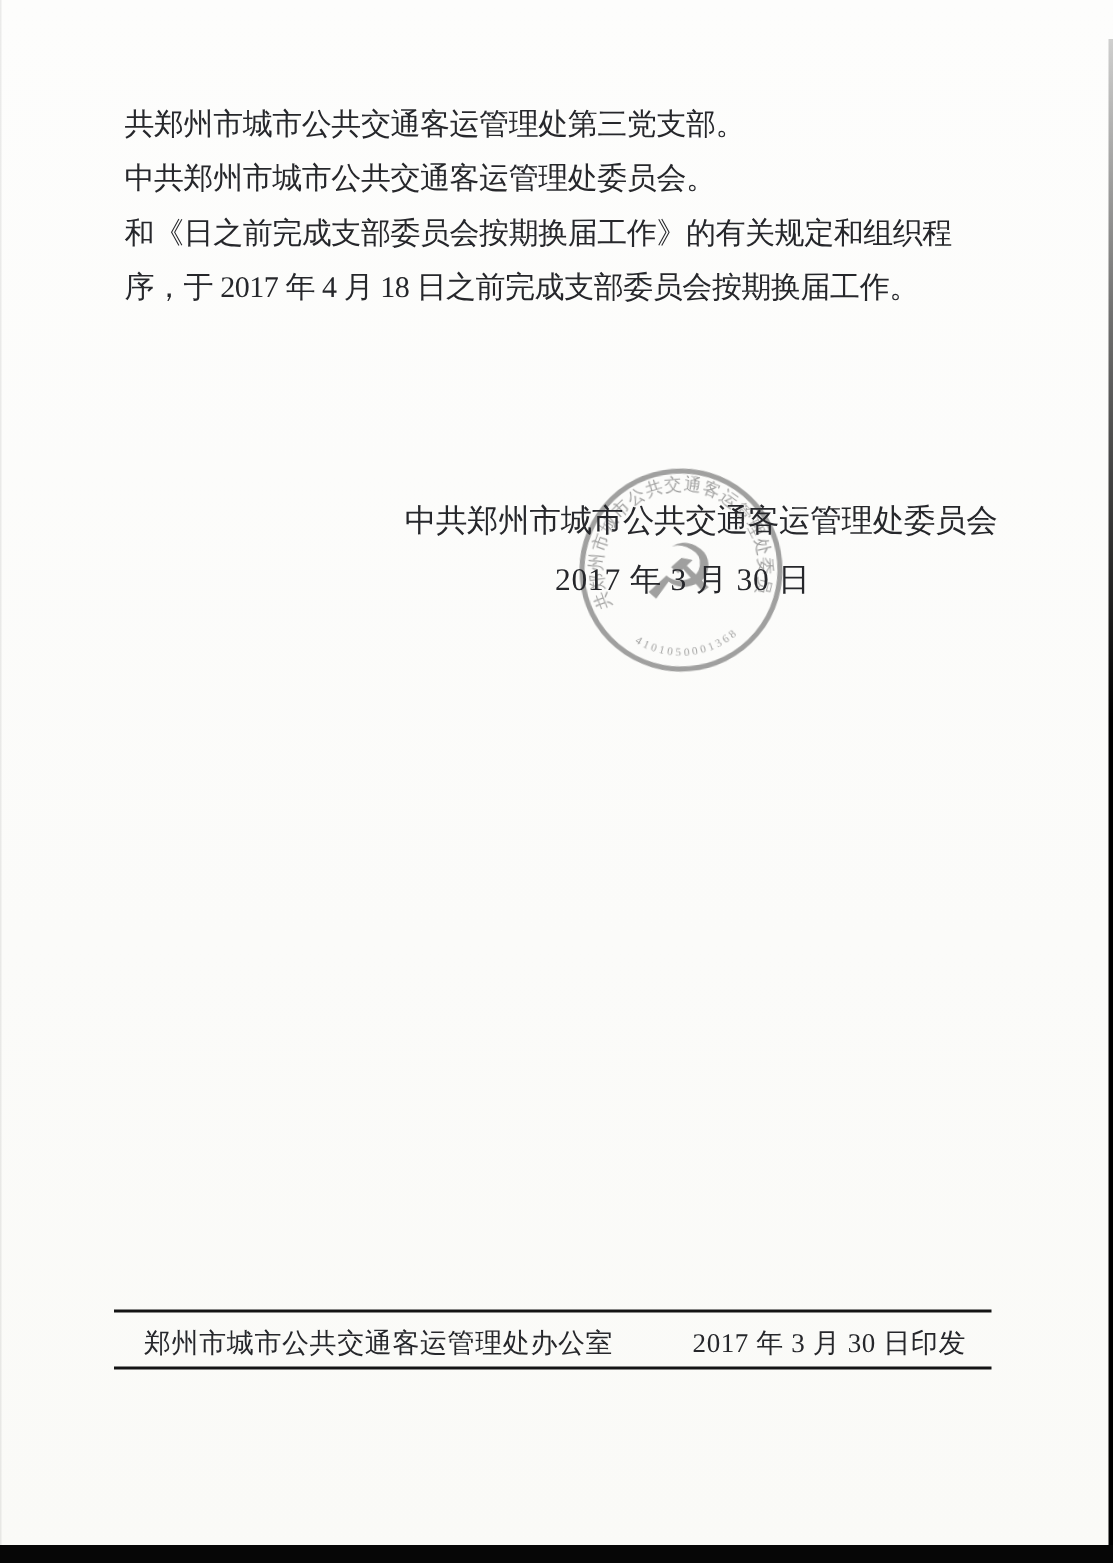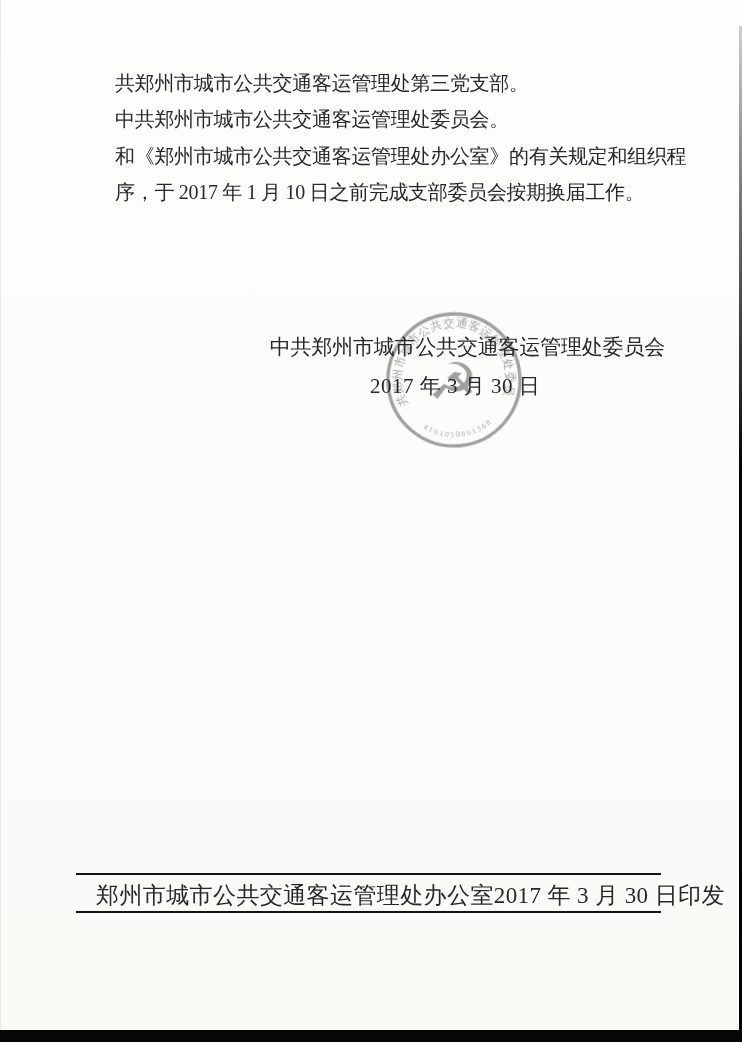--- a/index.html
+++ b/index.html
@@ -22,21 +22,20 @@
   }
   .scan-edge-left{
     position:absolute;top:0;bottom:12px;left:0;width:1px;
     background:rgba(0,0,0,0.07);
   }
   
   .body-text{
     position:absolute;left:83px;top:65px;width:582px;
     font-size:20px;line-height:36.4px;letter-spacing:-0.3px;
     text-align:left;
-    margin-left:32px;
   }
   .body-line{white-space:nowrap;}
   .body-line.indent{padding-left:40px;}
   
   .signature-org{
     position:absolute;top:333px;right:77px;
     font-size:21px;letter-spacing:-0.2px;white-space:nowrap;
   }
   .signature-date{
     position:absolute;top:372px;left:370px;
@@ -54,35 +53,35 @@
   .seal .emblem{font-family:"DejaVu Sans",sans-serif;}
   
   .footer-rule{
     position:absolute;left:76px;width:585px;height:2px;background:#141414;
   }
   .footer-rule.top{top:873px;}
   .footer-rule.bottom{top:911px;}
   .footer-row{
     position:absolute;left:76px;top:881px;width:585px;height:28px;
     display:flex;align-items:center;justify-content:space-between;
-    font-size:23px;letter-spacing:0.4px;
+    font-size:18px;letter-spacing:0.4px;
   }
   .footer-office{padding-left:20px;white-space:nowrap;}
   .footer-date{padding-right:17px;white-space:nowrap;}
 </style>
 </head>
 <body>
 
 <div class="page">
 
   <div class="body-text">
       <div class="body-line">共郑州市城市公共交通客运管理处第三党支部。</div>
       <div class="body-line">中共郑州市城市公共交通客运管理处委员会。</div>
-      <div class="body-line">和《郑州市城市公共交通客运管理处办公室》的有关规定和组织程</div>
-      <div class="body-line">序，于 2017 年 1 月 10 日之前完成支部委员会按期换届工作。</div>
+      <div class="body-line">和《日之前完成支部委员会按期换届工作》的有关规定和组织程</div>
+      <div class="body-line">序，于 2017 年 4 月 18 日之前完成支部委员会按期换届工作。</div>
     </div>
 
   <svg class="seal" viewBox="0 0 156 156" aria-hidden="true">
     <g fill="none" stroke="#4d4d4d">
       <circle cx="78" cy="78" r="66" stroke-width="3.4"></circle>
     </g>
     <defs>
       <path id="sealArcTop" d="M 31.6,101.6 A 52.5,52.5 0 1 1 124.4,101.6"></path>
       <path id="sealArcBottom" d="M 34.1,114.5 A 57,57 0 0 0 121.9,114.5"></path>
     </defs>

